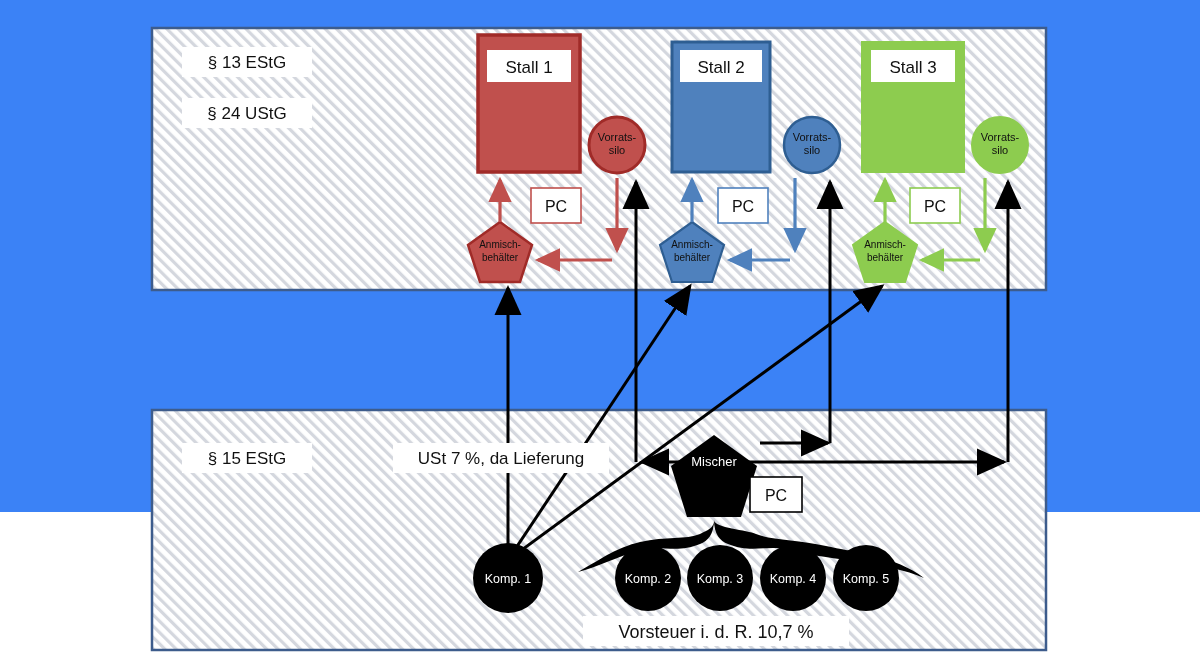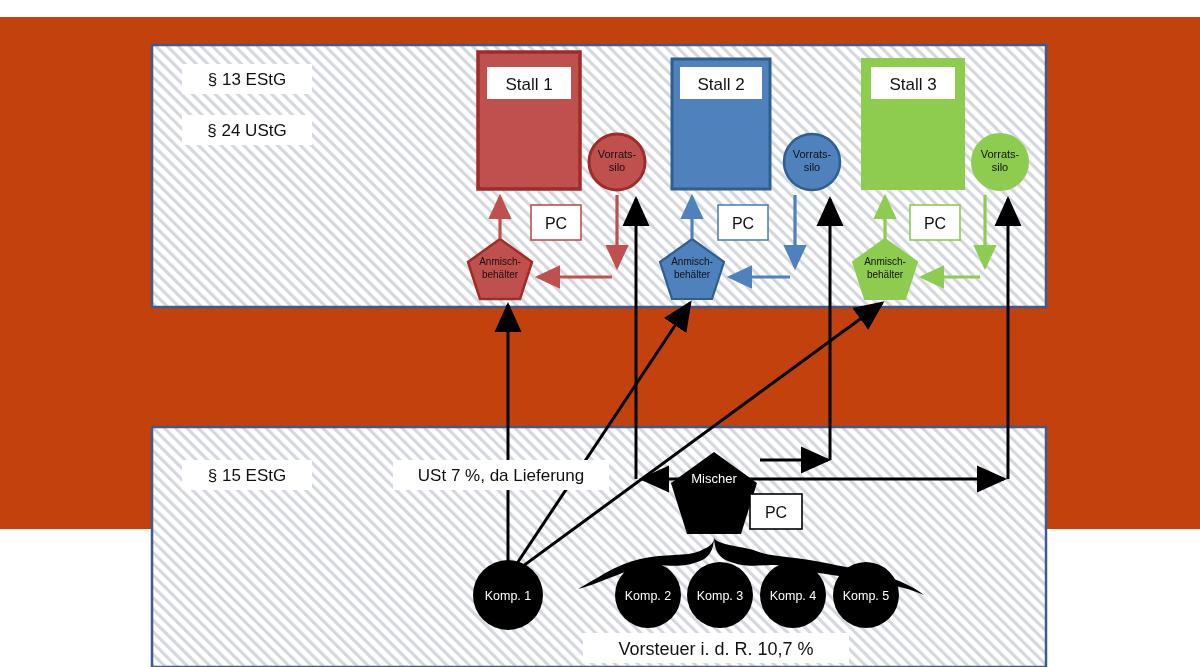--- a/index.html
+++ b/index.html
@@ -1,18 +1,18 @@
 <!DOCTYPE html>
 <html><head>
 <meta charset="utf-8">
 <style>
   html,body{margin:0;padding:0;background:#ffffff;}
   body{width:1200px;height:667px;overflow:hidden;
        font-family:"Liberation Sans","DejaVu Sans",sans-serif;}
-  #stage{position:relative;width:1200px;height:512px;background:#c2410c;margin-top:17px;}
+  #stage{position:relative;width:1200px;height:512px;background:#3b82f6;}
   svg#canvas{position:absolute;left:0;top:0;width:1200px;height:667px;}
   .lbl{font-family:"Liberation Sans","DejaVu Sans",sans-serif;}
 </style>
 </head>
 <body>
 
 <div id="stage">
 <svg id="canvas" viewBox="0 0 1200 667">
   <defs>
     <pattern id="hatch" width="8" height="8" patternUnits="userSpaceOnUse" patternTransform="rotate(-45)">

